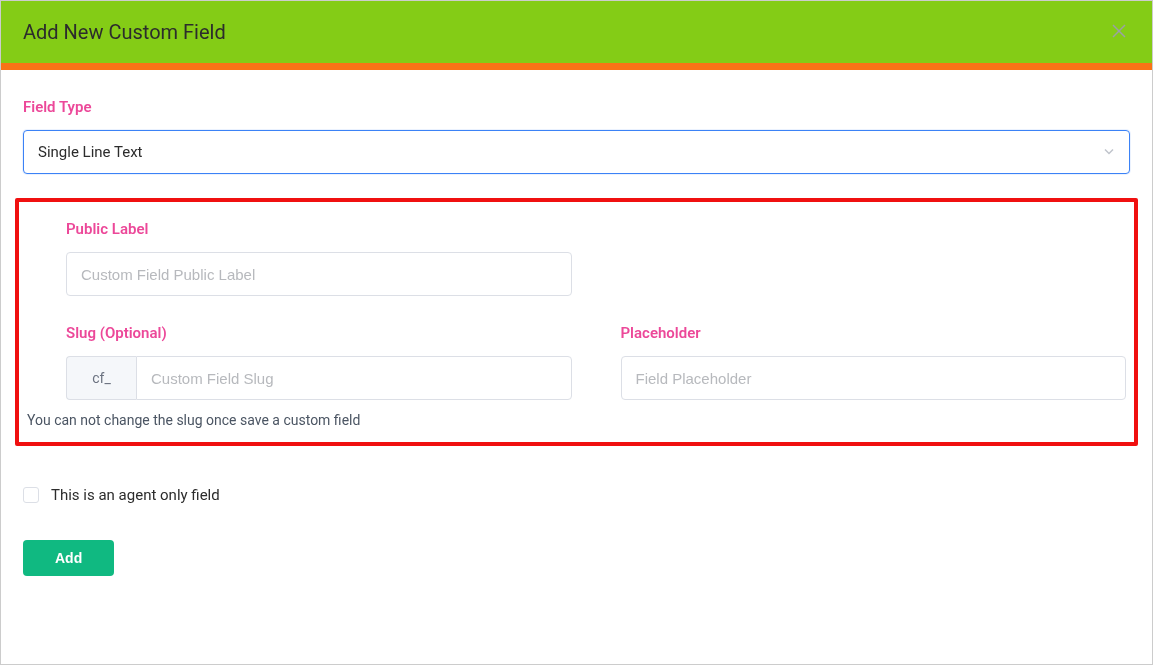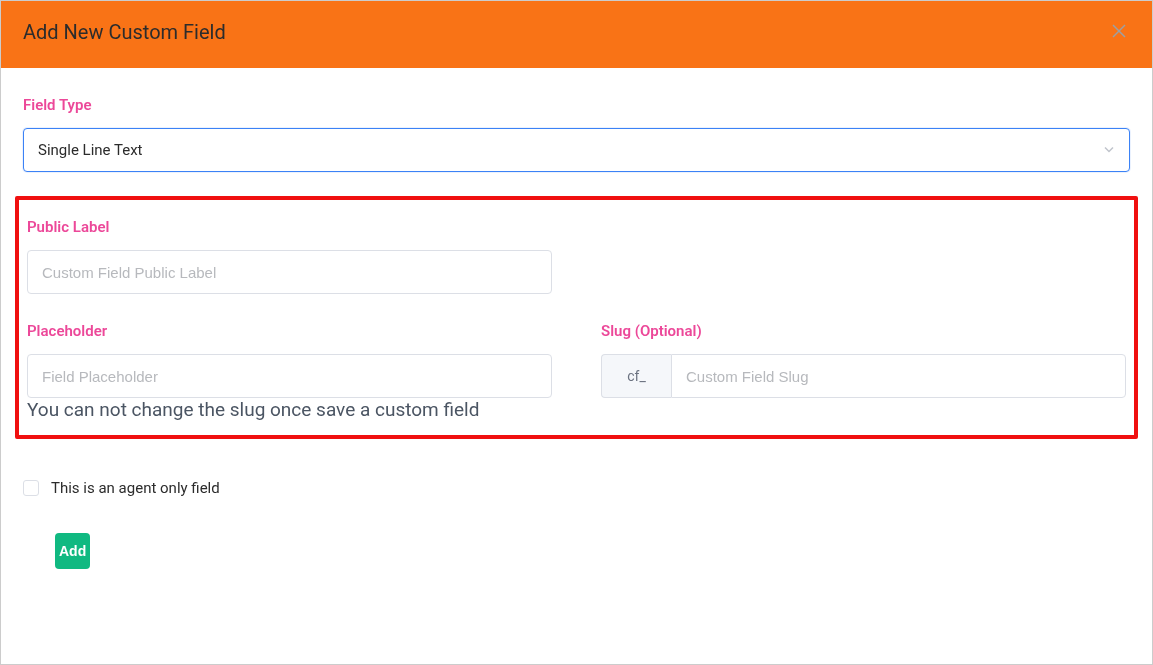--- a/index.html
+++ b/index.html
@@ -14,22 +14,22 @@
     }
     .modal {
       width: 100%;
       height: 100%;
     }
     .modal-header {
       display: flex;
       justify-content: space-between;
       align-items: center;
       padding: 18px 22px;
-      background: #f97316;
-      border-bottom: 5px solid #f97316;
+      background: #84cc16;
+      border-bottom: 7px solid #f97316;
     }
     .modal-title {
       font-size: 20px;
       font-weight: 400;
       color: #2c2c2c;
     }
     .close-btn {
       cursor: pointer;
       color: #9aa0a6;
       font-size: 18px;
@@ -78,20 +78,21 @@
       margin-top: 24px;
       padding: 18px 0 14px 0;
       margin-left: -8px;
       margin-right: -8px;
     }
     .row {
       display: flex;
       gap: 49px;
       padding: 0 8px;
       margin-bottom: 28px;
+      margin-left: 39px;
     }
     .col {
       flex: 1;
     }
     .text-input {
       width: 100%;
       height: 44px;
       border: 1px solid #dcdfe6;
       border-radius: 4px;
       padding: 1px 14px;
@@ -114,22 +115,23 @@
       border-right: none;
       border-radius: 4px 0 0 4px;
       background: #f5f7fa;
       color: #6b7280;
       font-size: 14px;
     }
     .input-group .text-input {
       border-radius: 0 4px 4px 0;
     }
     .hint {
-      font-size: 19px;
+      font-size: 14px;
       color: #4b5563;
+      margin-top: 12px;
       padding: 0 8px;
     }
     .checkbox-row {
       display: flex;
       gap: 52px;
       margin-top: 40px;
     }
     .checkbox-col {
       flex: 1;
       display: flex;
@@ -145,29 +147,28 @@
       margin-right: 12px;
       flex-shrink: 0;
     }
     .checkbox-label {
       font-size: 15px;
       color: #2c2c2c;
       cursor: pointer;
     }
     .add-btn {
       margin-top: 36px;
-      padding: 10px 4px;
+      padding: 10px 32px;
       background: #10b981;
       color: #fff;
       font-weight: 600;
       font-size: 14px;
       border: none;
       border-radius: 4px;
       cursor: pointer;
-      margin-left: 32px;
     }
   </style>
 </head>
 <body>
 
 <div class="modal">
   <div class="modal-header">
     <h2 class="modal-title">Add New Custom Field</h2>
     <button class="close-btn">
       <svg width="14" height="14" viewBox="0 0 14 14" fill="none" stroke="currentColor" stroke-width="1.5">
@@ -193,29 +194,29 @@
         <div class="col">
           <label class="form-label">Public Label</label>
           <input class="text-input" type="text" placeholder="Custom Field Public Label" style="">
         </div>
         <div class="col">
         </div>
       </div>
 
       <div class="row" style="margin-bottom:0">
         <div class="col">
-          <label class="form-label">Placeholder</label>
-          <input class="text-input" type="text" placeholder="Field Placeholder" style="">
-        </div>
-        <div class="col">
           <label class="form-label">Slug (Optional)</label>
           <div class="input-group">
             <span class="input-prefix">cf_</span>
             <input class="text-input" type="text" placeholder="Custom Field Slug" style="">
           </div>
+        </div>
+        <div class="col">
+          <label class="form-label">Placeholder</label>
+          <input class="text-input" type="text" placeholder="Field Placeholder" style="">
         </div>
       </div>
 
       <p class="hint">You can not change the slug once save a custom field</p>
     </div>
 
     <div class="checkbox-row">
       <div class="checkbox-col">
         <span class="checkbox"></span>
         <span class="checkbox-label">This is an agent only field</span>

